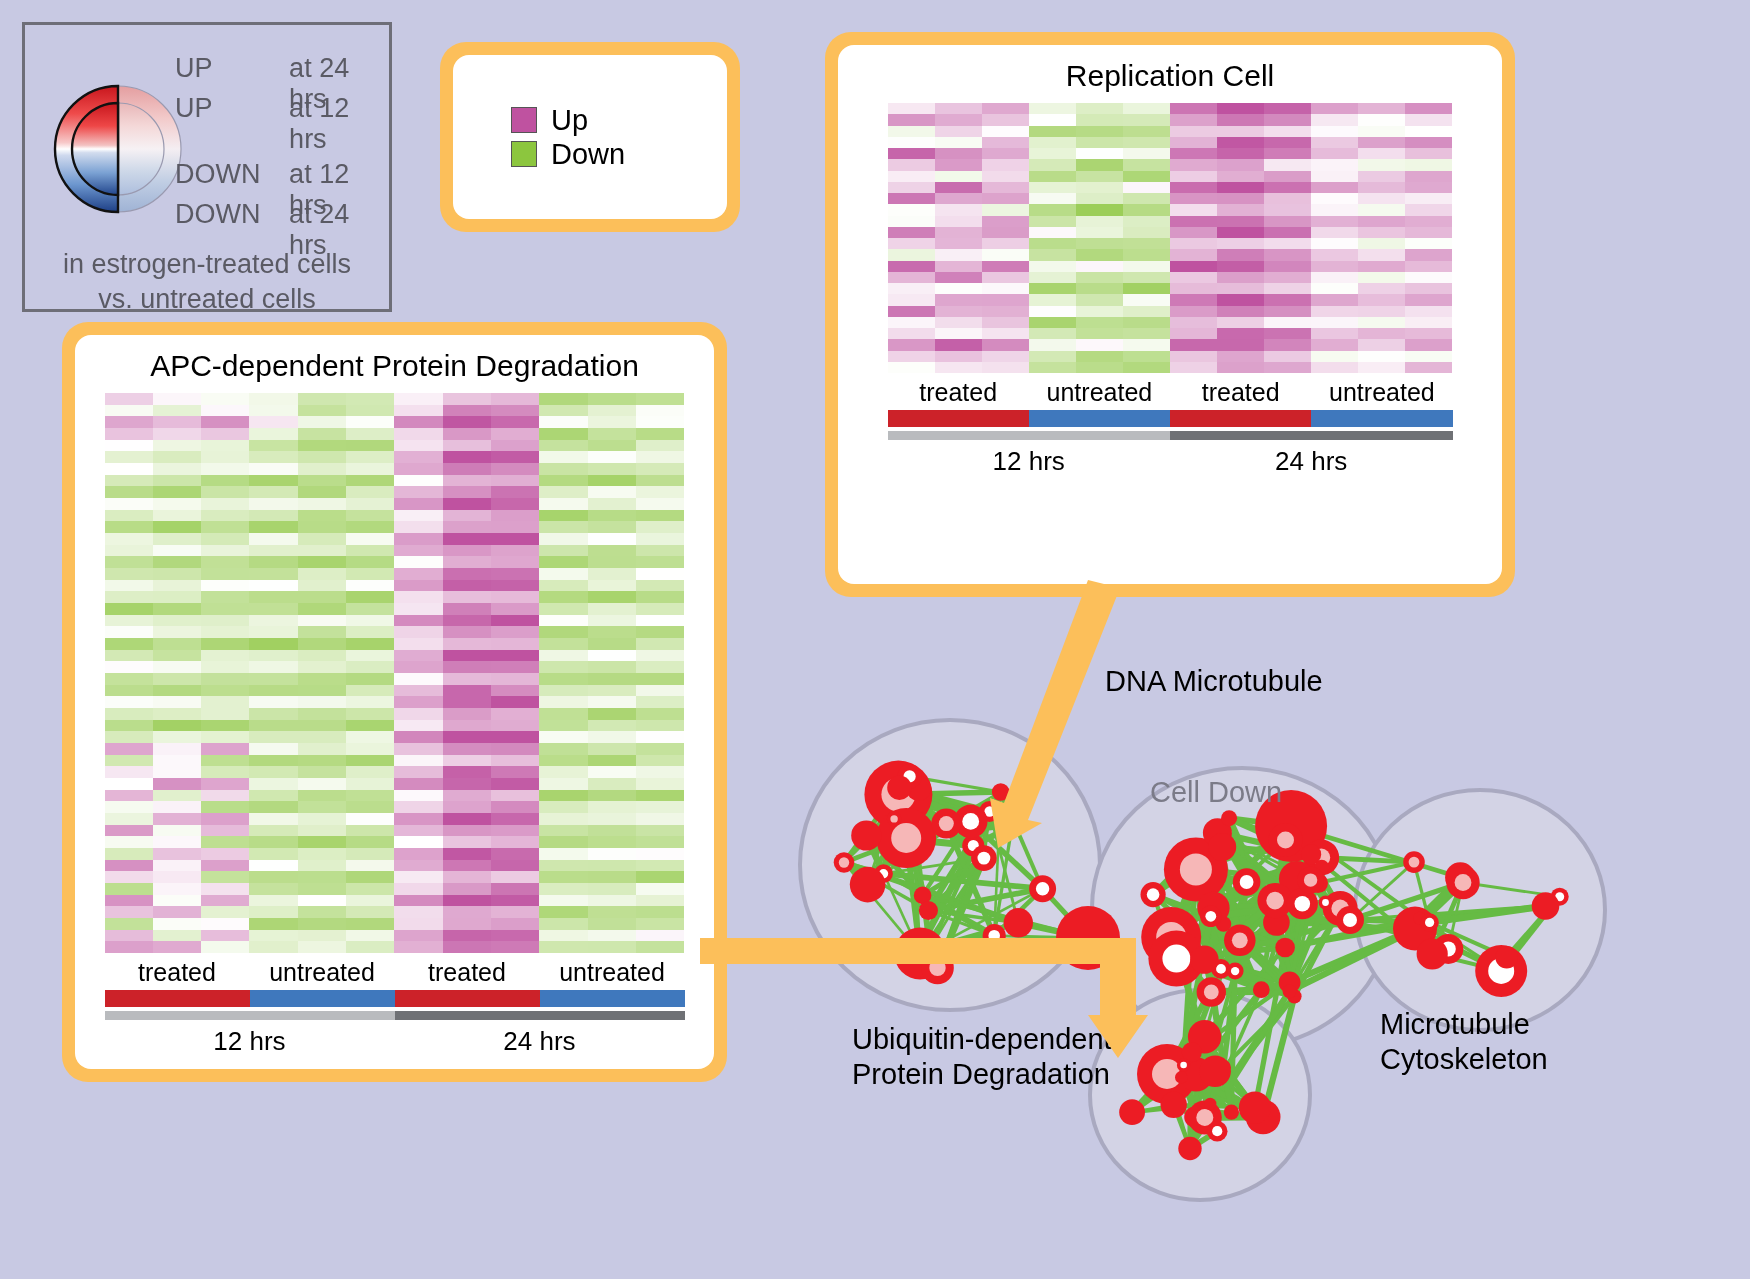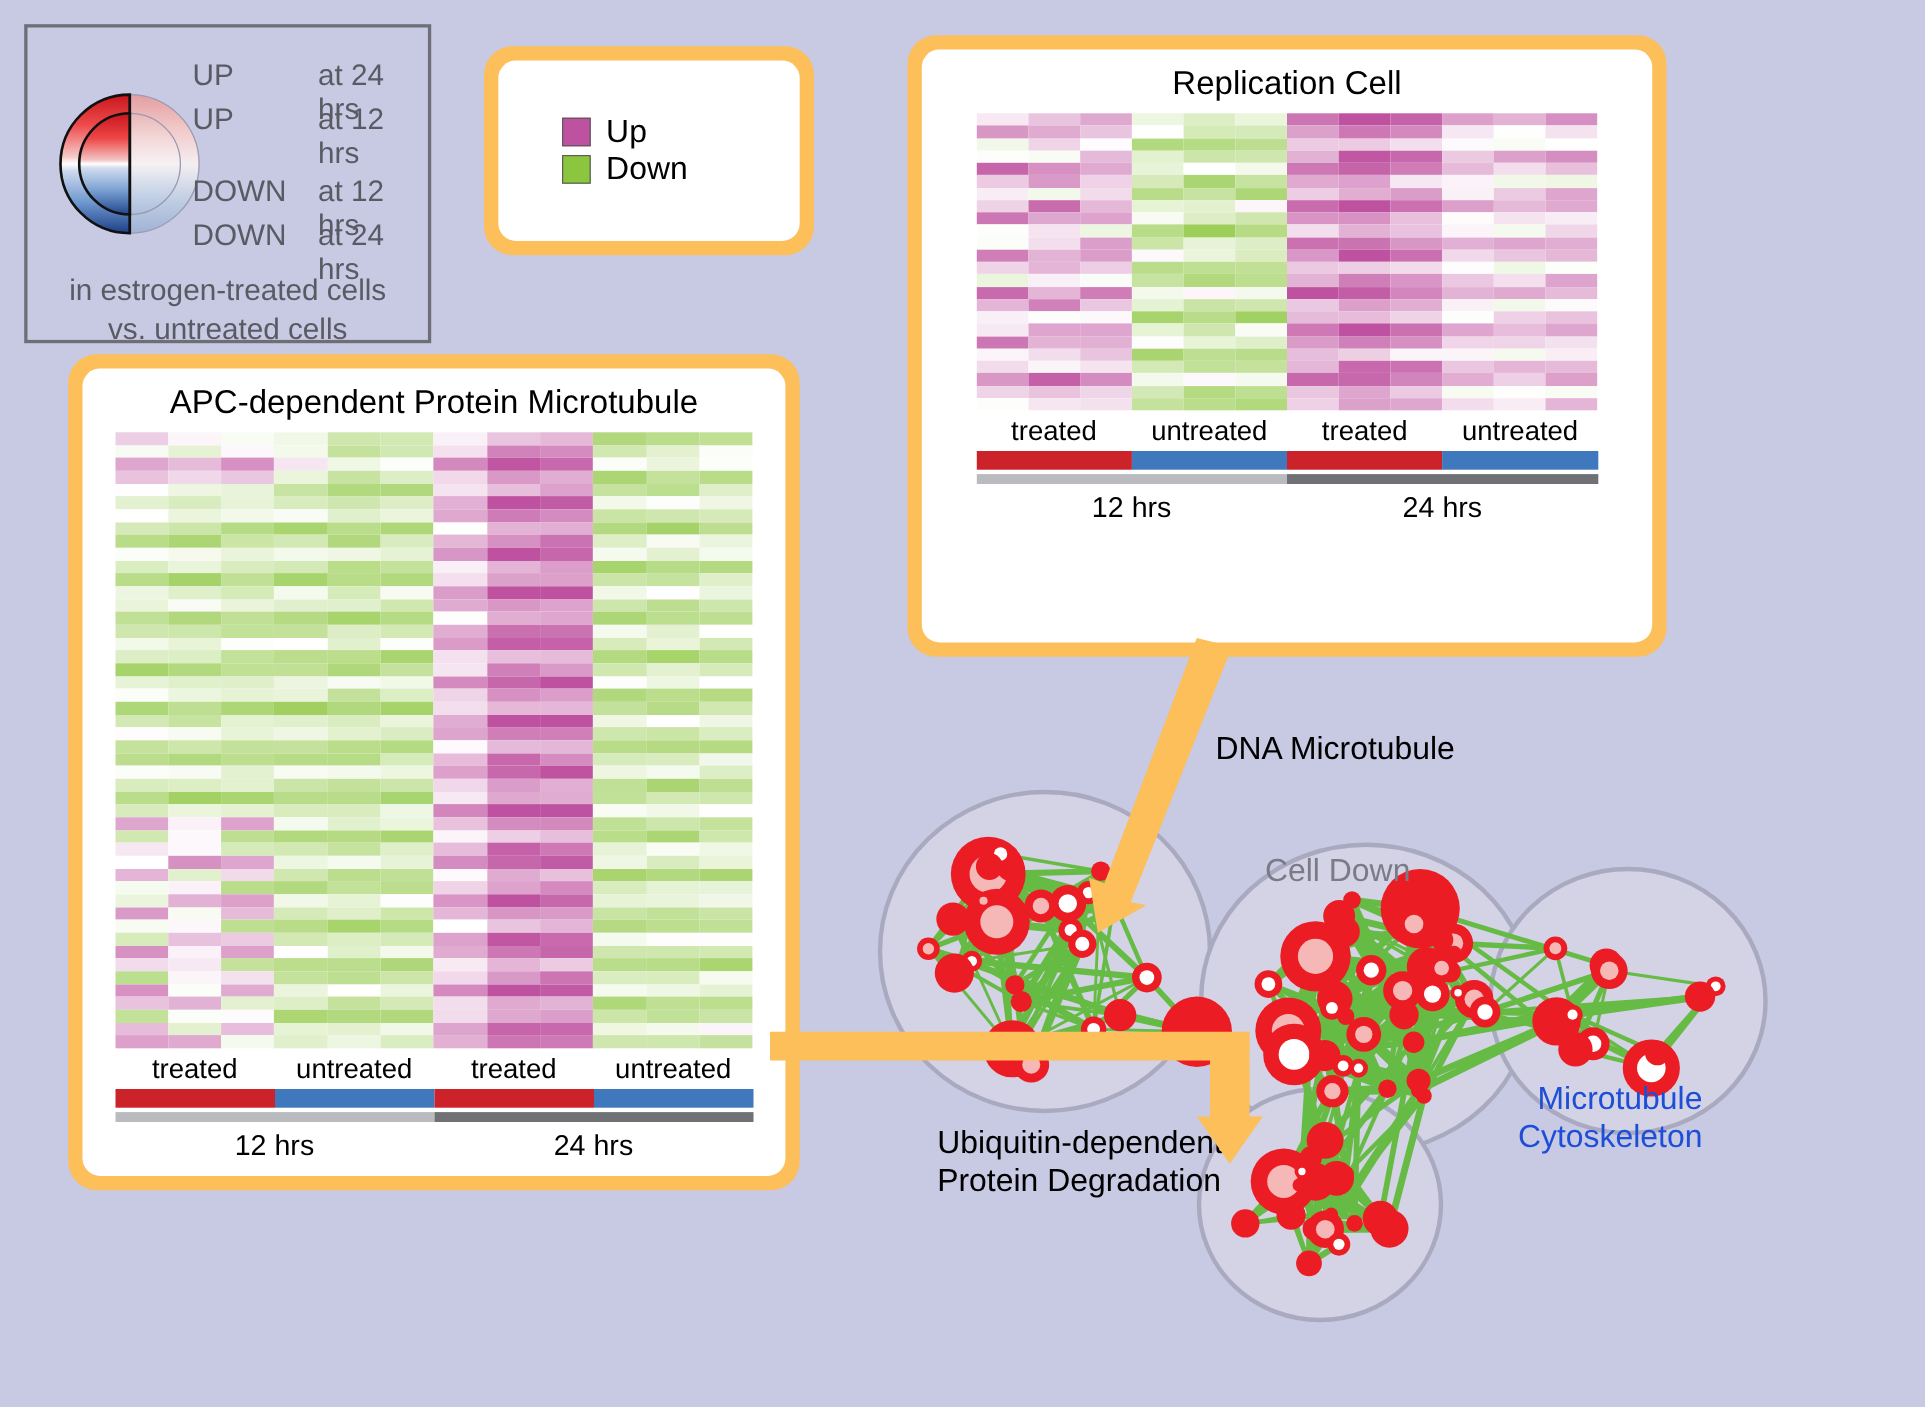--- a/index.html
+++ b/index.html
@@ -80,21 +80,21 @@
   .hrs-lbl { text-align:center; font-size:26px; color:#000; padding-top:6px; }
 
   #repl-panel { left:825px; top:32px; width:690px; height:565px; }
   #apc-panel  { left:62px;  top:322px; width:665px; height:760px; }
 
   
   #network { position:absolute; left:790px; top:620px; width:960px; height:659px; }
   .net-label { position:absolute; font-size:29px; white-space:pre-line; }
   #lbl-dna   { left:315px; top:45px;  color:#000; }
   #lbl-cc    { left:360px; top:156px; color:#7b7b88; }
-  #lbl-mt    { left:590px; top:362px; color:#1d4ed8; text-align:right; line-height:1.22; }
+  #lbl-mt    { left:590px; top:387px; color:#000000; line-height:1.22; }
   #lbl-ub    { left:62px;  top:402px; color:#000; line-height:1.22; }
 
   
   .arrow { position:absolute; }
 </style>
 </head>
 <body>
 
 <div id="wheel-legend">
   <div class="wheel-wrap">
@@ -494,21 +494,21 @@
           <div class="hrs-lbl">12 hrs</div>
           <div class="hrs-lbl">24 hrs</div>
         </div>
       </div>
     </div>
   </div>
 </div>
 
 <div class="panel" id="apc-panel">
   <div class="panel-inner">
-    <div class="hm-title">APC-dependent Protein Microtubule</div>
+    <div class="hm-title">APC-dependent Protein Degradation</div>
     <div style="width:580px">
       <div class="hm-grid" id="grid-apc" style="height: 560px; grid-template-columns: repeat(12, 1fr); grid-template-rows: repeat(48, 1fr);">
           <div class="hm-cell" style="background:rgb(237,207,229)"></div>
           <div class="hm-cell" style="background:rgb(252,246,250)"></div>
           <div class="hm-cell" style="background:rgb(249,252,244)"></div>
           <div class="hm-cell" style="background:rgb(242,248,232)"></div>
           <div class="hm-cell" style="background:rgb(207,231,175)"></div>
           <div class="hm-cell" style="background:rgb(210,233,180)"></div>
           <div class="hm-cell" style="background:rgb(250,240,247)"></div>
           <div class="hm-cell" style="background:rgb(233,196,222)"></div>

